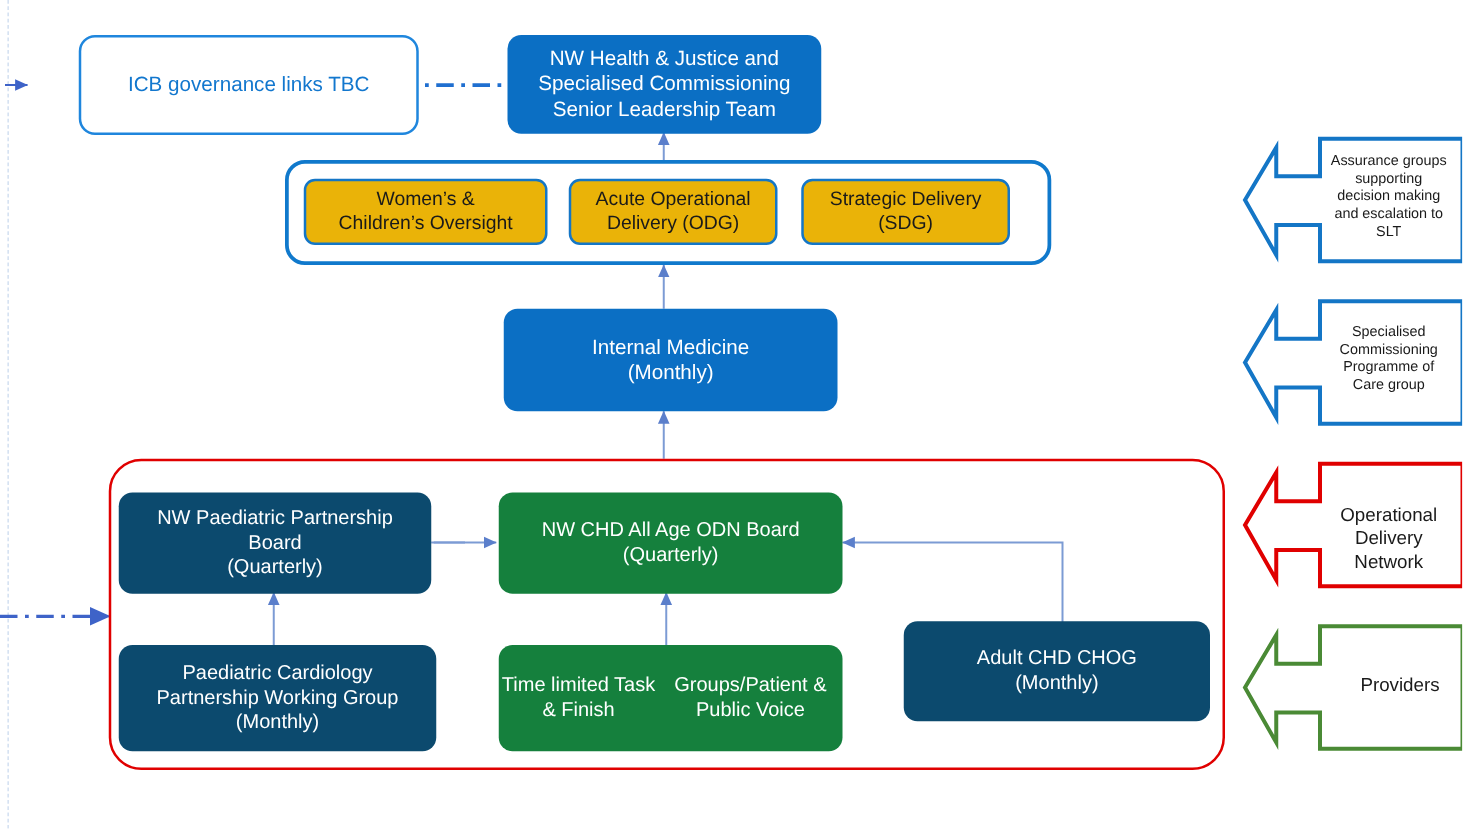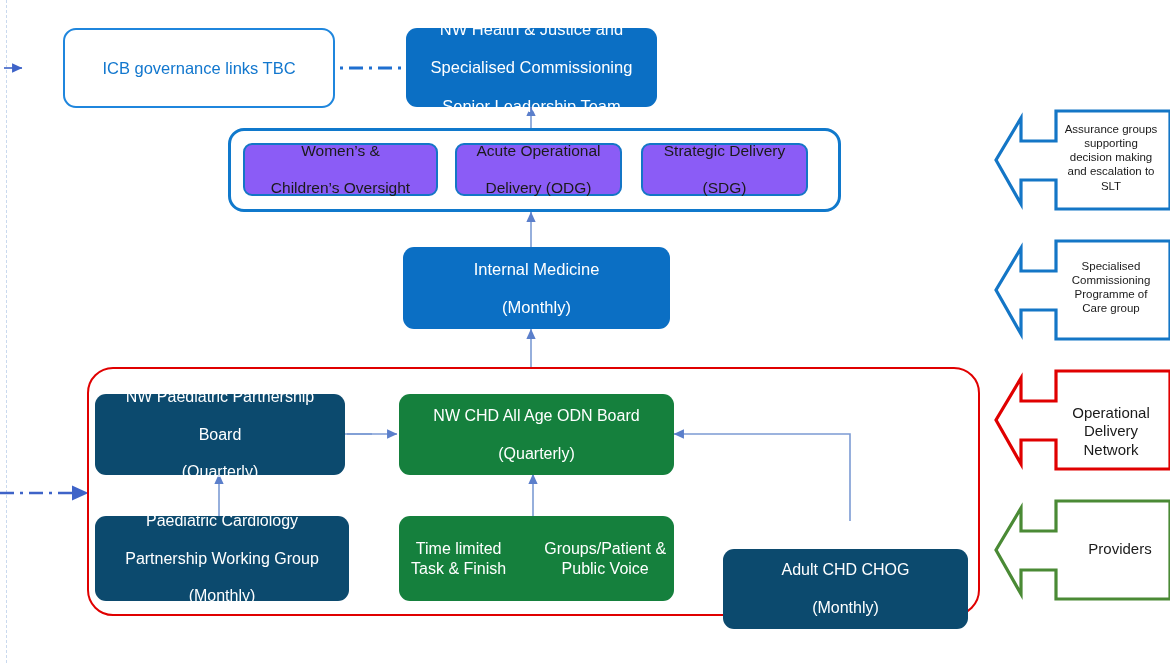--- a/index.html
+++ b/index.html
@@ -22,42 +22,41 @@
     pointer-events:none;
   }
   .node{
     position:absolute;
     box-sizing:border-box;
     display:flex;
     align-items:center;
     justify-content:center;
     text-align:center;
     line-height:1.22;
-    gap:18px;
   }
   .node span{display:block;}
 
   
   .n-blue{
     background:#0B6FC4;
     color:#ffffff;
     border-radius:11px;
     font-size:16.5px;
   }
   
   .n-white{
     background:#ffffff;
     color:#1277CE;
     border:2.2px solid #1F86DD;
     border-radius:13px;
     font-size:16.5px;
   }
   
   .n-lblue{
-    background:#8b5cf6;
+    background:#eab308;
     color:#1a1a1a;
     border:2.2px solid #1476C6;
     border-radius:9px;
     font-size:15.5px;
   }
   
   .n-green{
     background:#0c4a6e;
     color:#ffffff;
     border-radius:11px;
@@ -202,21 +201,21 @@
     <span>Paediatric Cardiology</span>
     <span>Partnership Working Group</span>
     <span>(Monthly)</span>
   </div>
 
   <div class="node n-red" style="left:399px; top:516px; width:275px; height:85px; flex-direction:row;">
     <span>Time limited Task &amp; Finish</span>
     <span>Groups/Patient &amp; Public Voice</span>
   </div>
 
-  <div class="node n-green" style="left:723px; top:549px; width:245px; height:80px; flex-direction:column;">
+  <div class="node n-green" style="left:723px; top:497px; width:245px; height:80px; flex-direction:column;">
     <span>Adult CHD CHOG</span>
     <span>(Monthly)</span>
   </div>
 
   <div class="callout" style="left:993px; top:108px; width:177px; height:104px;">
     <svg class="arrowshape" width="177" height="104" viewBox="0 0 177 104">
       <path d="M63,3 H177 V101 H63 V72 H28 V96 L3,52 L28,10 V33 H63 Z" fill="none" stroke="#1476C6" stroke-width="3.2" stroke-linejoin="miter"></path>
     </svg>
     <div class="ctext sm" style="left:66px; top:14px; width:104px;">
       <div>Assurance groups</div>

